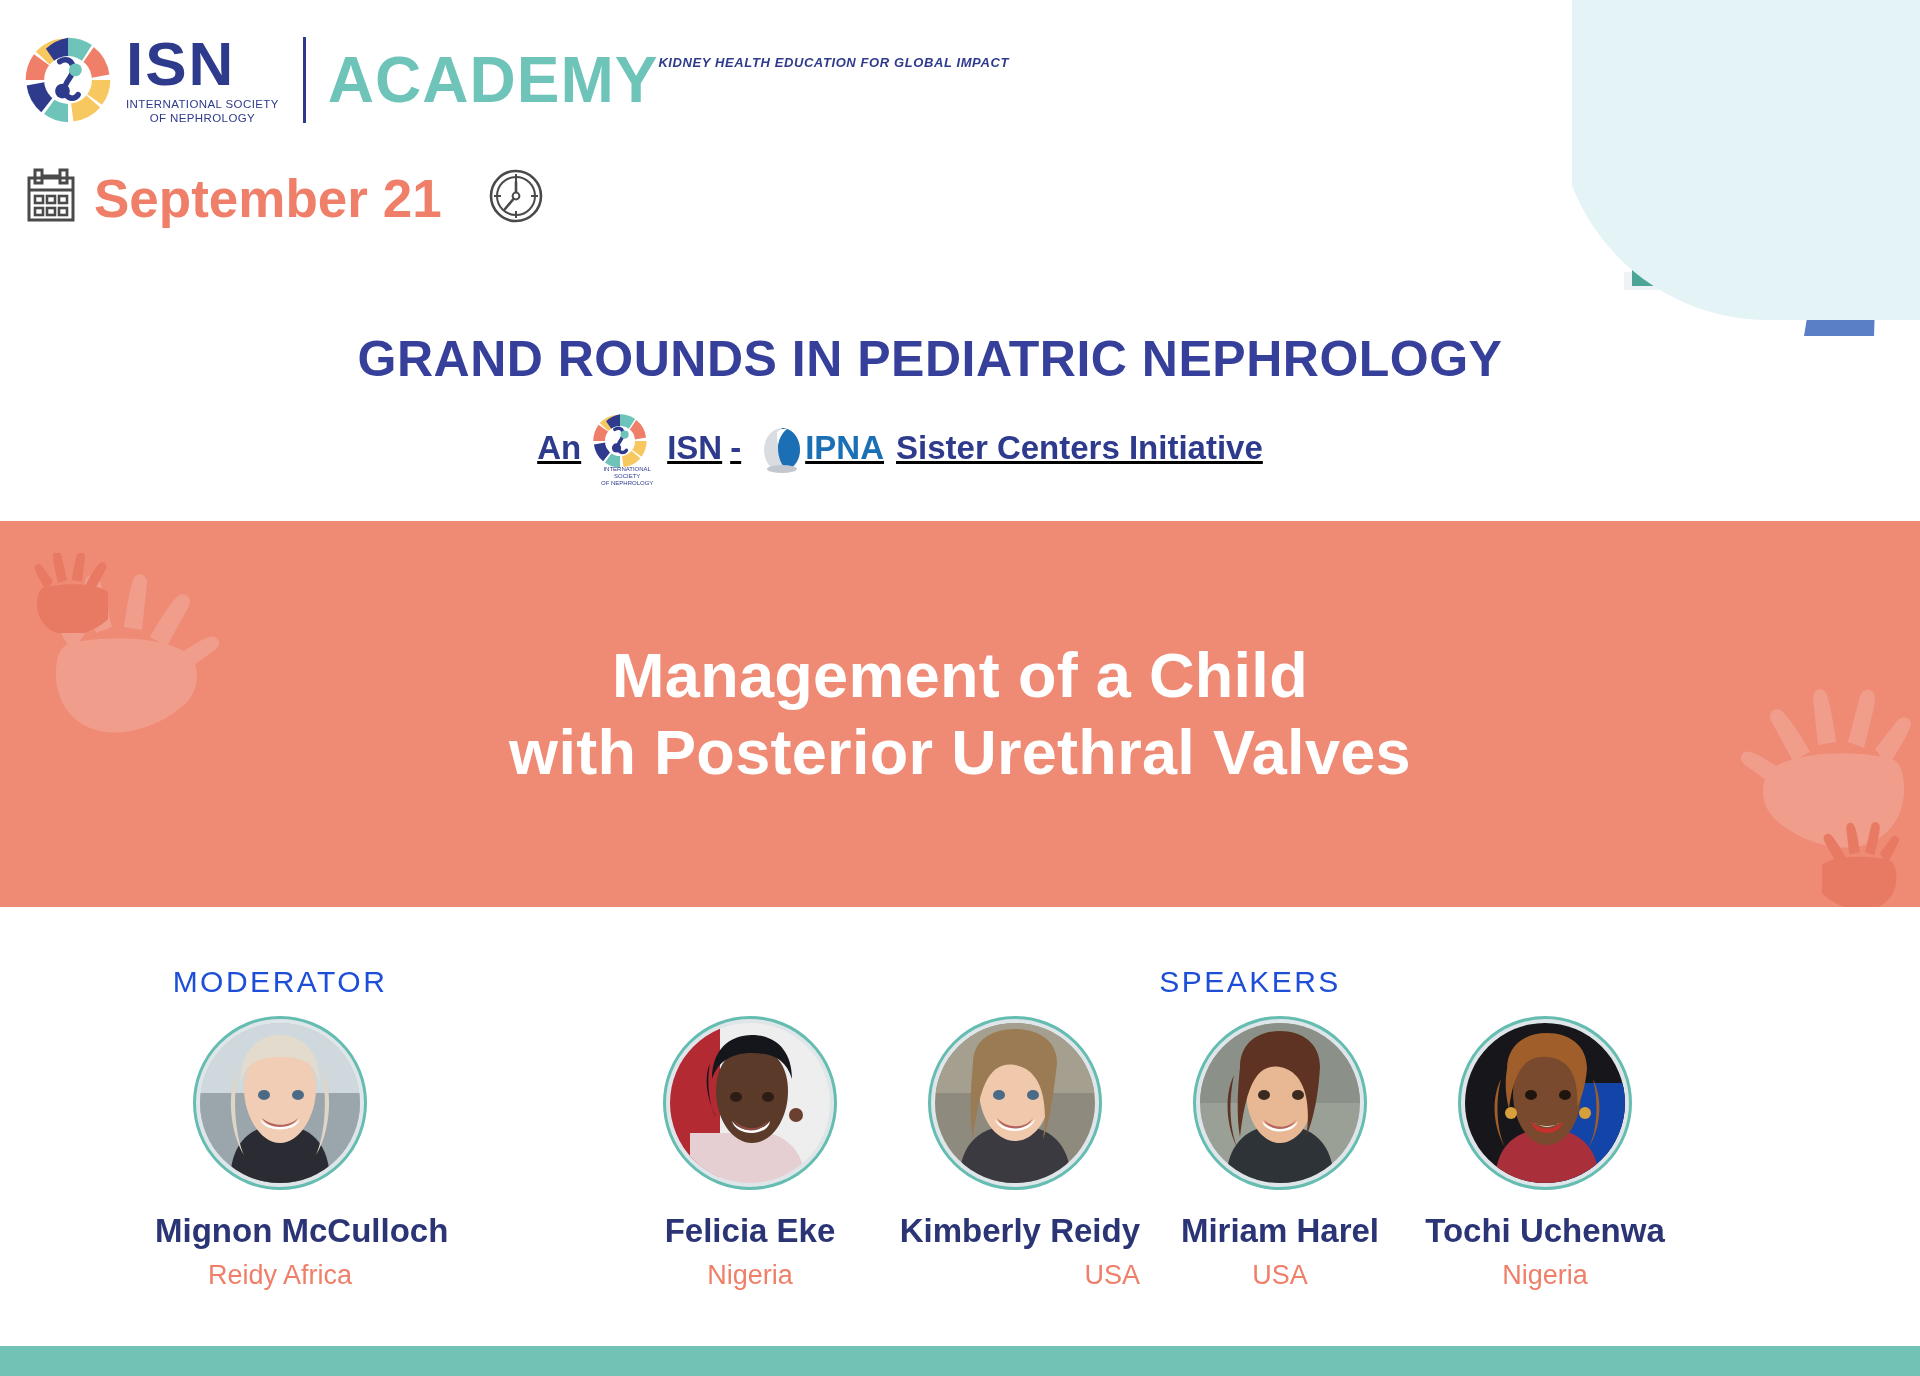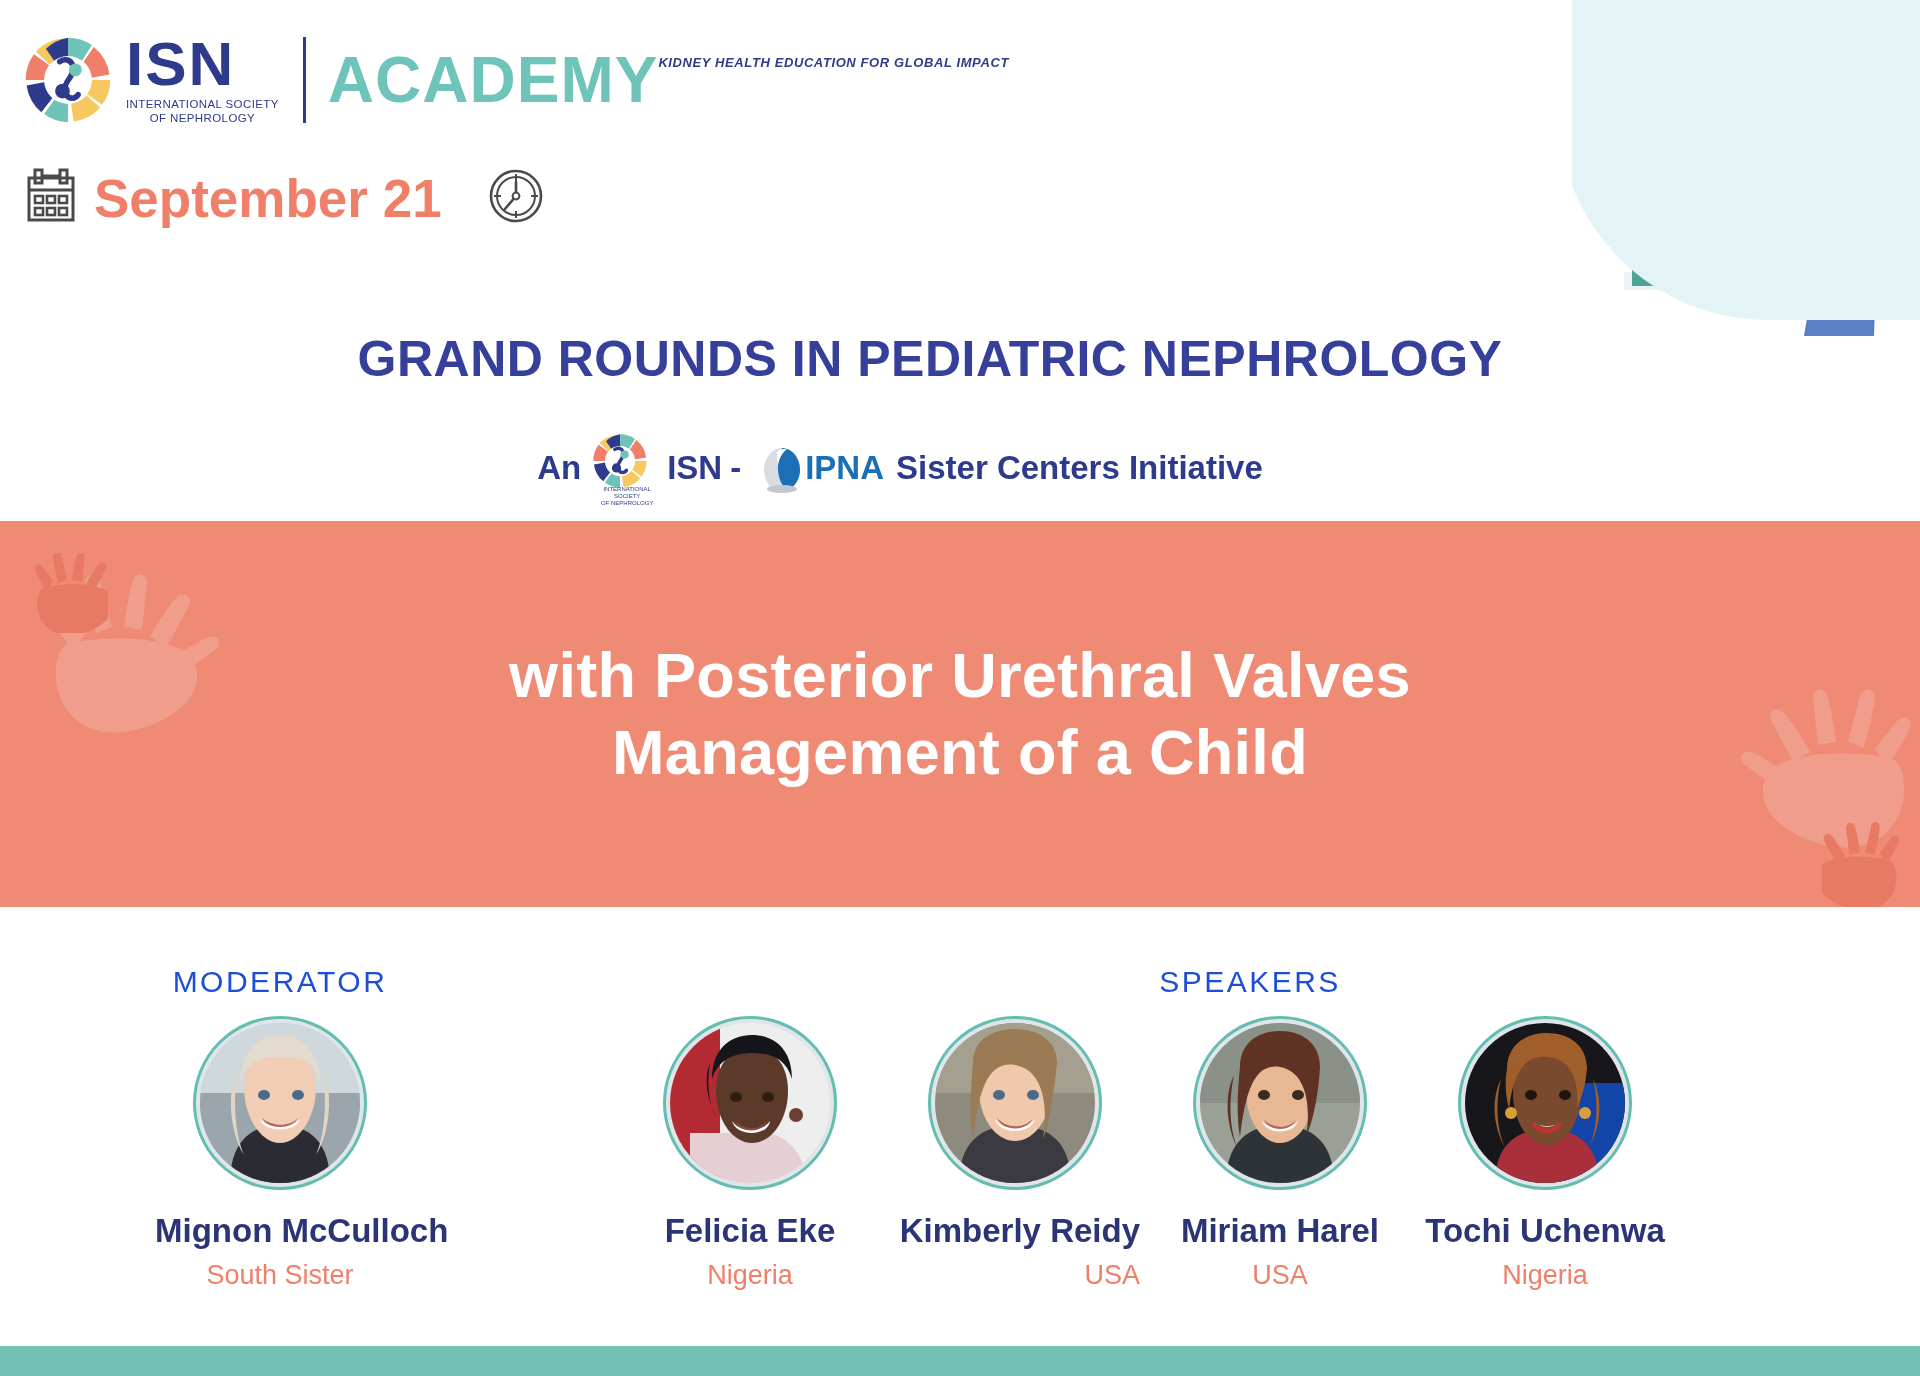--- a/index.html
+++ b/index.html
@@ -42,23 +42,24 @@
   .clock-icon{width:56px;height:56px;flex:none;margin:0 18px 0 46px;}
   .dt-text{font-size:53px;font-weight:bold;color:#ef7f68;letter-spacing:0px;white-space:nowrap;}
 
   
   .headline{
     position:absolute;left:0;right:0;top:330px;text-align:center;
     font-size:50px;font-weight:bold;color:#36409a;letter-spacing:0.5px;
     padding-right:60px;
   }
   .sub-initiative{
-    position:absolute;left:0;right:0;top:432px;
+    position:absolute;left:0;right:0;top:412px;
     display:flex;align-items:center;justify-content:center;
     padding-right:120px;
+    text-decoration:underline;
   }
   .sub-initiative .txt{font-size:33px;font-weight:bold;color:#2e3a8c;white-space:nowrap;}
   .mini-isn{width:72px;height:72px;margin:0 4px 0 10px;position:relative;}
   .mini-isn .cap{position:absolute;left:0;right:0;bottom:-3px;text-align:center;font-size:6px;color:#2e3a8c;
                  line-height:1.15;font-weight:normal;}
   .ipna-mark{width:42px;height:50px;margin:0 2px 0 12px;}
 
   
   .banner{
     position:absolute;left:0;top:521px;width:1920px;height:386px;
@@ -312,22 +313,22 @@
       <g fill="#e87a63" transform="scale(-1,1) translate(-80,0)">
         <path d="M18 38c-4-7-9-16-11-21-2-5 4-8 7-4l11 15z"></path>
         <path d="M30 30c-2-9-5-21-5-27 0-5 6-7 8-2l6 26z"></path>
         <path d="M44 27c1-9 3-20 5-25 2-5 8-4 8 2l-3 25z"></path>
         <path d="M57 33c4-8 10-18 14-22 4-4 9 0 7 5l-12 22z"></path>
         <path d="M15 35c11-4 47-7 64 3 9 5 10 20 1 28-12 12-33 19-47 15-15-3-23-15-24-28 0-10 2-16 6-18z"></path>
       </g>
     </svg>
 
     <div class="banner-title">
+      <div>Management of a Child</div>
       <div>with Posterior Urethral Valves</div>
-      <div>Management of a Child</div>
     </div>
   </div>
 
   <div class="people">
 
     <div class="role-label" style="left:155px;top:45px;width:250px;">MODERATOR</div>
     <div class="role-label" style="left:1125px;top:45px;width:250px;">SPEAKERS</div>
 
     <div class="person" style="left:155px;top:96px;">
       <div class="avatar">
@@ -342,21 +343,21 @@
             <path d="M38 46c-6 34-2 68 6 86-14-22-18-64-6-86z" fill="#ded5c5"></path>
             <path d="M122 46c6 34 2 68-6 86 14-22 18-64 6-86z" fill="#ded5c5"></path>
             <ellipse cx="64" cy="72" rx="6" ry="5" fill="#4a6a86"></ellipse>
             <ellipse cx="98" cy="72" rx="6" ry="5" fill="#4a6a86"></ellipse>
             <path d="M60 96c8 10 32 10 40 0-4 14-36 14-40 0z" fill="#fff"></path>
             <path d="M62 95c10 9 28 9 36 0-6 12-30 12-36 0z" fill="#b5645e"></path>
           </svg>
         </div>
       </div>
       <div class="p-name">Mignon McCulloch</div>
-      <div class="p-country">South Sister</div>
+      <div class="p-country">Reidy Africa</div>
     </div>
 
     <div class="person" style="left:625px;top:96px;">
       <div class="avatar">
         <div class="photo">
           <svg width="160" height="160" viewBox="0 0 160 160">
             <rect width="160" height="160" fill="#eeeeee"></rect>
             <path d="M0 0h50v160H0z" fill="#b42a33"></path>
             <path d="M20 110h40v50H20z" fill="#e6cfd2"></path>
             <path d="M26 160c2-36 22-52 54-52s54 16 56 52z" fill="#e6cfd2"></path>

